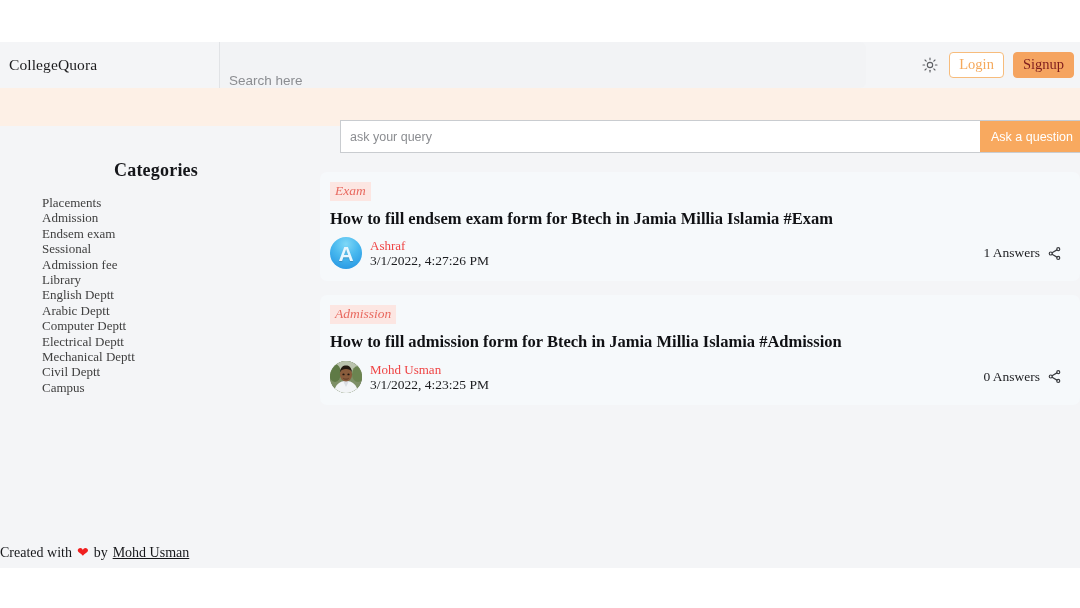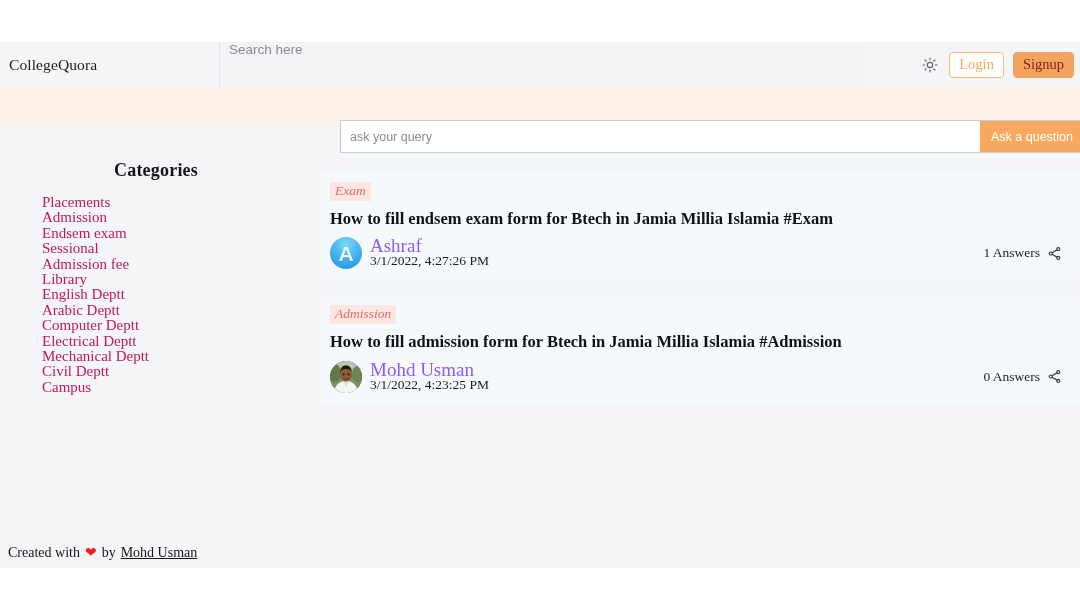--- a/index.html
+++ b/index.html
@@ -49,21 +49,21 @@
     background: #e1e3e6;
   }
   .search-field {
     flex: 0 0 auto;
     width: 646px;
     height: 46px;
     background: #f2f3f5;
     border-top-right-radius: 6px;
     border-bottom-right-radius: 6px;
     display: flex;
-    align-items: flex-start;
+    align-items: flex-end;
     padding-left: 9px;
     font-family: "Liberation Sans", sans-serif;
     font-size: 13.5px;
     color: #8b8d91;
   }
   .header-right {
     flex: 1;
     height: 46px;
     display: flex;
     align-items: center;
@@ -164,23 +164,23 @@
     color: #15161a;
     margin-bottom: 14px;
     letter-spacing: .2px;
   }
   .category-list {
     list-style: none;
     margin: 0;
     padding: 0 0 0 42px;
   }
   .category-list li {
-    font-size: 15px;
+    font-size: 13px;
     line-height: 15.4px;
-    color: #be185d;
+    color: #404040;
     cursor: pointer;
     white-space: nowrap;
   }
 
   
   .question-list {
     position: absolute;
     top: 172px; left: 320px;
     width: 760px;
   }
@@ -235,23 +235,23 @@
     font-family: "Liberation Sans", sans-serif;
     font-size: 21px;
     font-weight: bold;
     color: #e8f7ff;
     text-shadow: 0 1px 1px rgba(0,0,0,.18);
     line-height: 1;
   }
   .avatar-photo { background: #5c6b4e; }
   .avatar-photo svg { display: block; }
   .q-author-text {
-    font-size: 19px;
+    font-size: 13px;
     line-height: 15px;
-    color: #8b5cf6;
+    color: #ef4444;
   }
   .q-date { font-size: 13.5px; line-height: 15px; color: #1c1d20; }
   .q-answers {
     display: flex;
     align-items: center;
     gap: 7px;
     font-size: 13.5px;
     color: #1c1d20;
     padding-right: 2px;
   }
@@ -260,21 +260,21 @@
   
   .footer {
     position: absolute;
     top: 545px; left: 0;
     width: 1080px;
     font-size: 14px;
     color: #16171a;
     display: flex;
     align-items: center;
     gap: 5px;
-    padding-left: 8px;
+    padding-left: 0px;
   }
   .heart { color: #f01f1f; font-size: 14px; line-height: 1; }
   .footer-link {
     color: #16171a;
     text-decoration: underline;
     cursor: pointer;
   }
   .bottom-white {
     position: absolute;
     top: 568px; left: 0;

